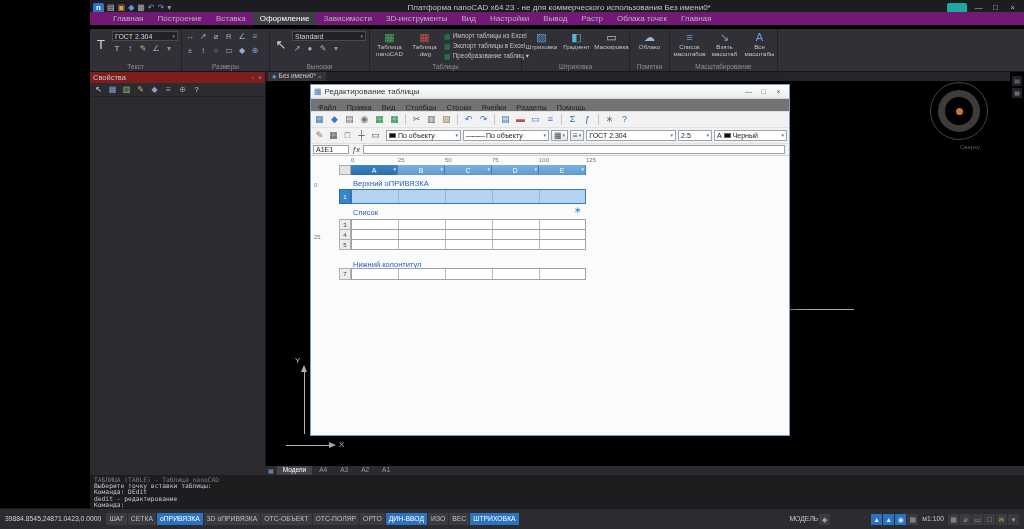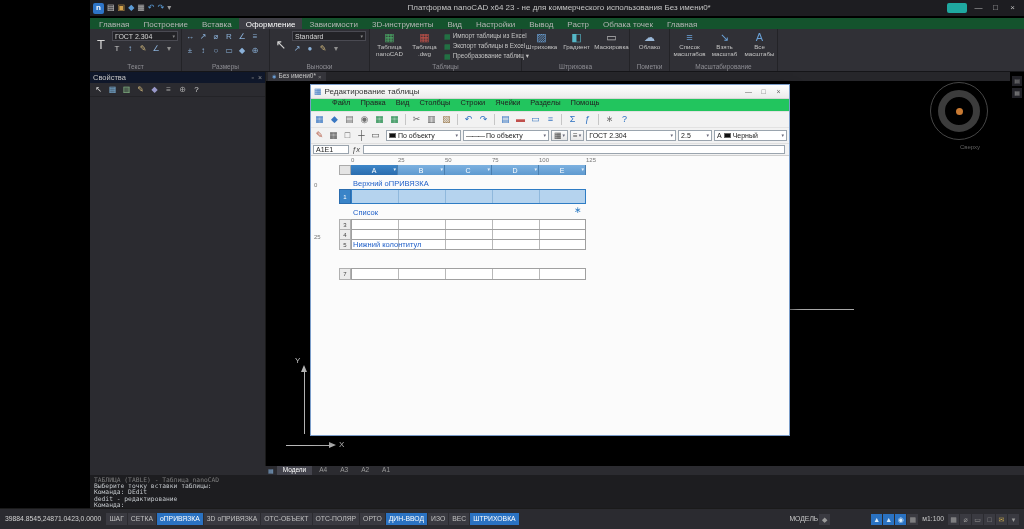--- a/index.html
+++ b/index.html
@@ -13,22 +13,22 @@
 .logo{width:11px;height:11px;background:#2e75c8;border-radius:2px;color:#fff;font-size:8px;
   font-weight:bold;display:flex;align-items:center;justify-content:center;flex:0 0 auto}
 .qa{display:flex;gap:3px;align-items:center}
 .qa .qaicon{font-size:8px}
 .tb-title{flex:1;text-align:center;font-size:8px;color:#c4c4c4;white-space:nowrap;overflow:hidden}
 .badge{width:20px;height:10px;background:#1fa8a0;border-radius:2px;flex:0 0 auto}
 .winbtns{display:flex}
 .winbtns span{width:17px;text-align:center;font-size:8px;color:#bdbdbd}
 
 
-.ribbontabs{position:absolute;left:90px;top:18px;width:934px;height:13px;background:#14532d;
-  display:flex;align-items:stretch;font-size:8px;color:#b4b4b4;padding-left:2px}
+.ribbontabs{position:absolute;left:90px;top:12px;width:934px;height:13px;background:#701a75;
+  display:flex;align-items:stretch;font-size:8px;color:#b4b4b4;padding-left:16px}
 .rtab{padding:0 7px;display:flex;align-items:center;white-space:nowrap}
 .rtab.active{background:#3e3e45;color:#fff}
 
 
 .ribbon{position:absolute;left:90px;top:29px;width:934px;height:43px;background:#303036;
   display:flex;border-bottom:1px solid #151518}
 .rpanel{position:relative;border-right:1px solid #232327;padding:2px 3px 10px;display:flex;
   gap:3px;align-items:flex-start}
 .plabel{position:absolute;bottom:0;left:0;right:0;text-align:center;font-size:6.5px;
   color:#8e8e94;line-height:9px;white-space:nowrap;overflow:hidden}
@@ -46,21 +46,21 @@
 .bigbtn .blabel{font-size:6.2px;line-height:1.1;color:#c4c4c4;max-height:14px;overflow:hidden}
 .tstack{display:flex;flex-direction:column;justify-content:flex-start;gap:0}
 .listbtn{display:flex;align-items:center;gap:2px;font-size:6.3px;height:10px;white-space:nowrap}
 .listbtn .li{font-size:7px}
 .listbtn .ltext{color:#c4c4c4}
 
 
 .props{position:absolute;left:90px;top:72px;width:176px;height:394px;background:#2b2b30;
   border-right:1px solid #1a1a1a;display:flex;flex-direction:column}
 .props-h{height:11px;display:flex;align-items:center;padding:0 3px;font-size:7.5px;
-  color:#c6c6c6;background:#0f172a}
+  color:#c6c6c6;background:#7f1d1d}
 .ph-icons{margin-left:auto;display:flex;gap:4px;color:#909090;font-size:7px}
 .props-tb{height:14px;display:flex;align-items:center;gap:3px;padding:0 3px;font-size:8px;
   border-bottom:1px solid #232327}
 .picon{width:11px;text-align:center}
 .props-body{flex:1}
 
 
 .canvas{position:absolute;left:266px;top:72px;width:744px;height:394px;background:#000;overflow:hidden}
 .doctabs{height:9px;background:#26262a;display:flex;align-items:center;padding-left:2px}
 .doctab{display:flex;align-items:center;gap:2px;background:#35353b;color:#c4c4c4;
@@ -87,21 +87,21 @@
 
 .dlg{position:absolute;left:44px;top:12px;width:480px;height:352px;background:#f0f0f0;
   border:1px solid #7a9cc8;box-shadow:3px 4px 10px rgba(0,0,0,.55);display:flex;
   flex-direction:column;font-size:8px;color:#222}
 .dlg-title{height:14px;background:linear-gradient(#fff,#ebebeb);display:flex;align-items:center;
   padding:0 3px;gap:3px;border-bottom:1px solid #d6d6d6;flex:0 0 auto}
 .dicon{color:#3a77c2;font-size:8px}
 .dtitle{font-size:8px;color:#333}
 .dbtns{margin-left:auto;display:flex}
 .dbtns span{width:15px;text-align:center;color:#666;font-size:7px}
-.dlg-menu{height:12px;display:flex;align-items:flex-start;padding:0 16px;background:#22c55e;flex:0 0 auto}
+.dlg-menu{height:12px;display:flex;align-items:flex-end;padding:0 2px;background:#737373;flex:0 0 auto}
 .dlg-menu span{padding:0 5px;font-size:7.5px}
 .dlg-tb{height:16px;display:flex;align-items:center;padding:0 2px;gap:2px;background:#f2f2f2;
   border-top:1px solid #e2e2e2;flex:0 0 auto}
 .ticon{width:13px;height:13px;display:flex;align-items:center;justify-content:center;font-size:9px}
 .ticon.sep{width:1px;height:11px;background:#c6c6c6;margin:0 2px}
 .t2icons{display:flex;gap:1px;margin-right:2px}
 .wcombo{background:#fff;border:1px solid #9aa4ae;height:11px;display:flex;align-items:center;
   font-size:7px;padding:0 2px;gap:2px;white-space:nowrap;overflow:hidden}
 .wcombo .arr{margin-left:auto;color:#667;font-size:5px}
 .swatch{width:7px;height:5px;background:#111;border:1px solid #666;flex:0 0 auto}
@@ -118,21 +118,21 @@
 .hruler{position:absolute;left:40px;top:1px;display:flex;font-size:6px;color:#777}
 .hruler span{width:47px}
 .vr{position:absolute;left:3px;font-size:6px;color:#777}
 .corner{position:absolute;left:28px;top:9px;width:12px;height:10px;background:#e4e4e4;border:1px solid #aaa}
 .cols{position:absolute;left:40px;top:9px;display:flex}
 .colh{width:47px;height:10px;background:linear-gradient(#7db1e0,#5e9ad0);color:#fff;font-size:7px;
   display:flex;align-items:center;justify-content:center;border-right:1px solid #4a7fb0;position:relative}
 .colh:first-child{background:linear-gradient(#3d86c8,#2a6cae)}
 .carr{position:absolute;right:1px;top:2px;font-size:5px;color:#eaf2fa}
 .sect{position:absolute;left:42px;font-size:7.5px;color:#1f5fc8;height:10px;line-height:10px}
-.s1{top:23px}.s2{top:52px}.s3{top:84px}
+.s1{top:23px}.s2{top:52px}.s3{top:104px}
 .autofilter{position:absolute;left:263px;top:50px;font-size:9px;color:#2e7cc4}
 .rnum{width:12px;background:#ececec;border:1px solid #b0b0b0;color:#444;font-size:6px;
   display:flex;align-items:center;justify-content:center;flex:0 0 auto}
 .trow1{position:absolute;left:28px;top:33px;display:flex;height:15px}
 .trow1 .rnum{background:#3a84c8;color:#fff;border-color:#2a6cae}
 .rbody{width:235px;background:#fff;border:1px solid #a0a0a0;
   background-image:repeating-linear-gradient(90deg,transparent 0 46px,#b8b8b8 46px 47px)}
 .rbody.sel{background-color:#b5d3ee;border:1px solid #2e7cc4;
   background-image:repeating-linear-gradient(90deg,transparent 0 46px,#8fb8dc 46px 47px)}
 .drows{position:absolute;left:28px;top:63px}

